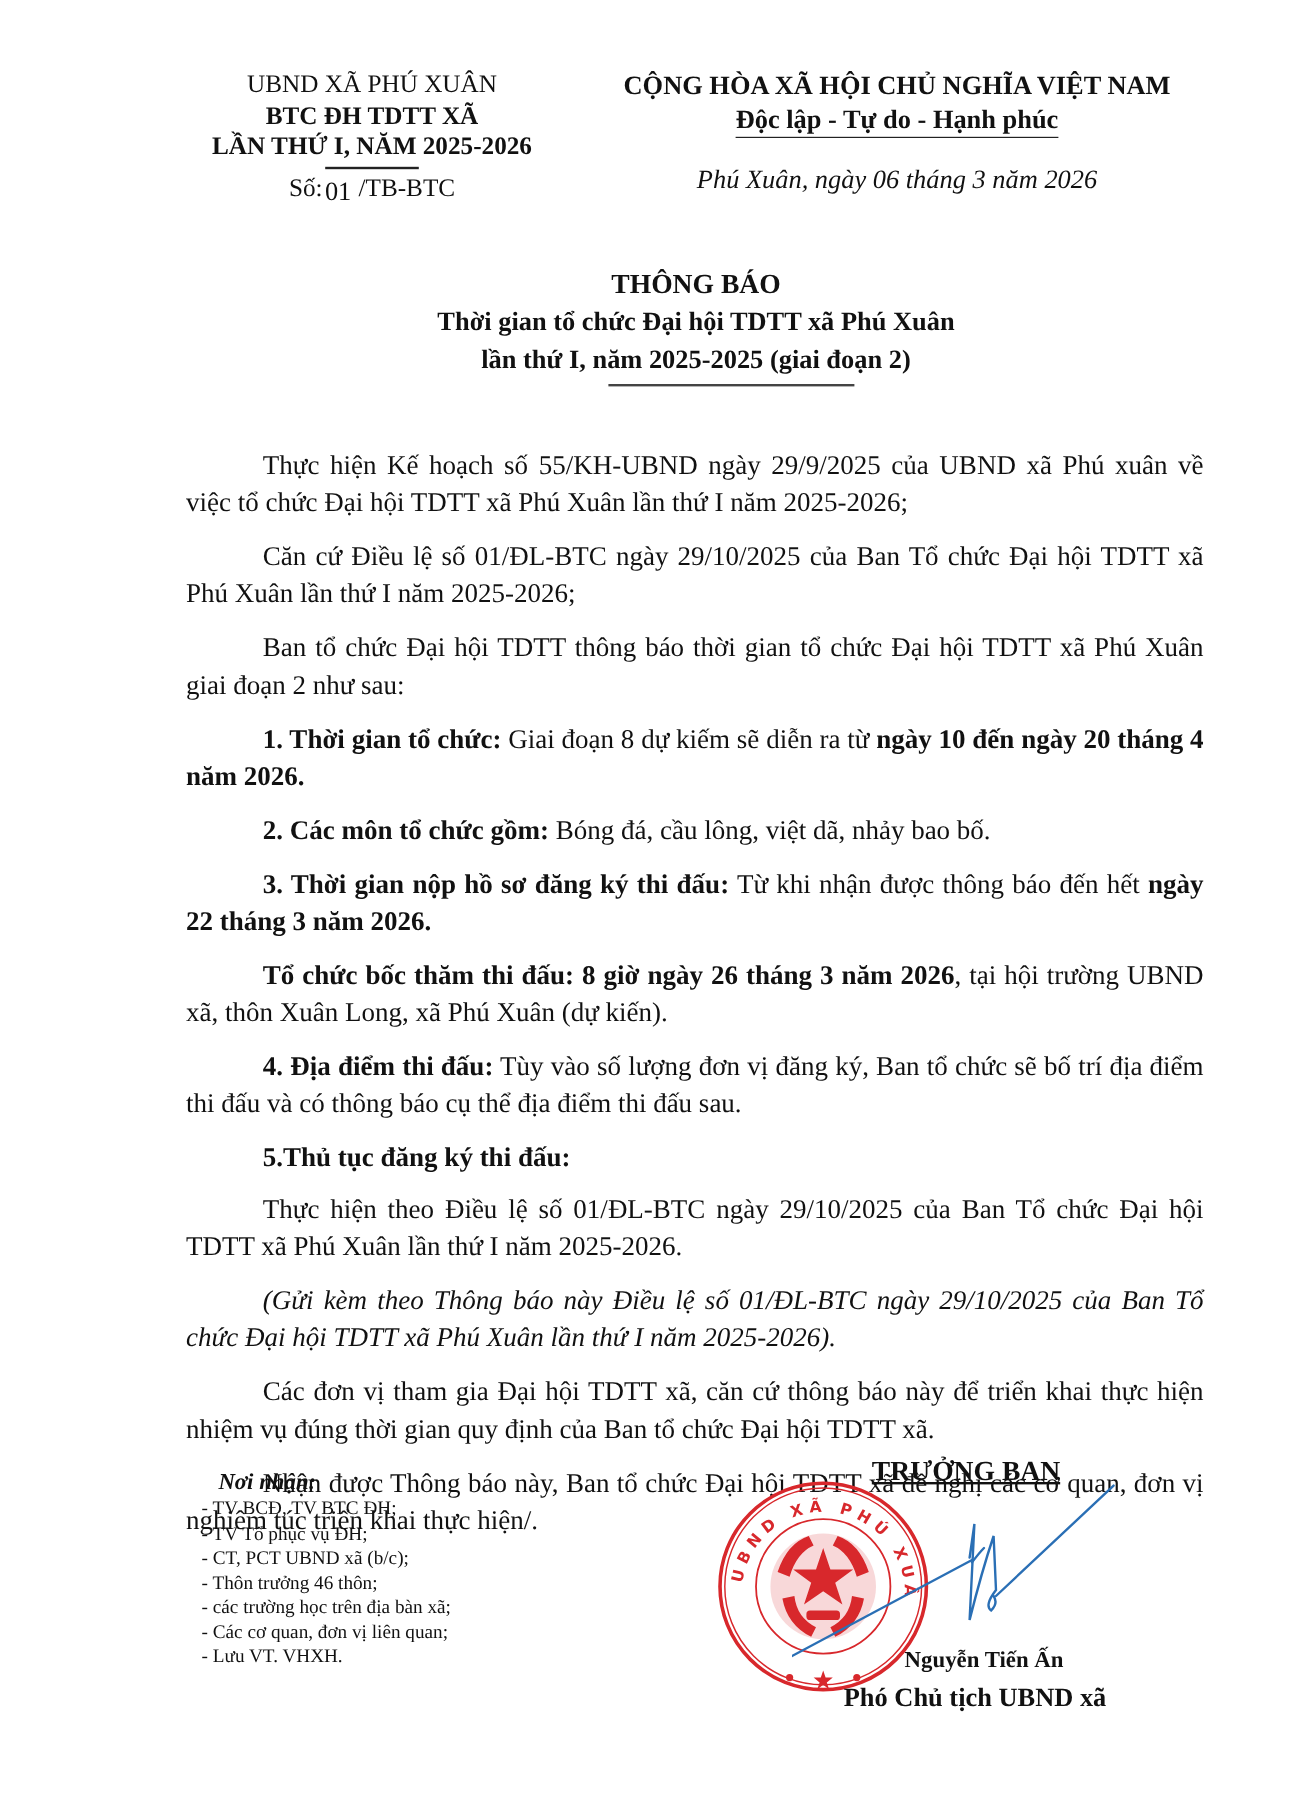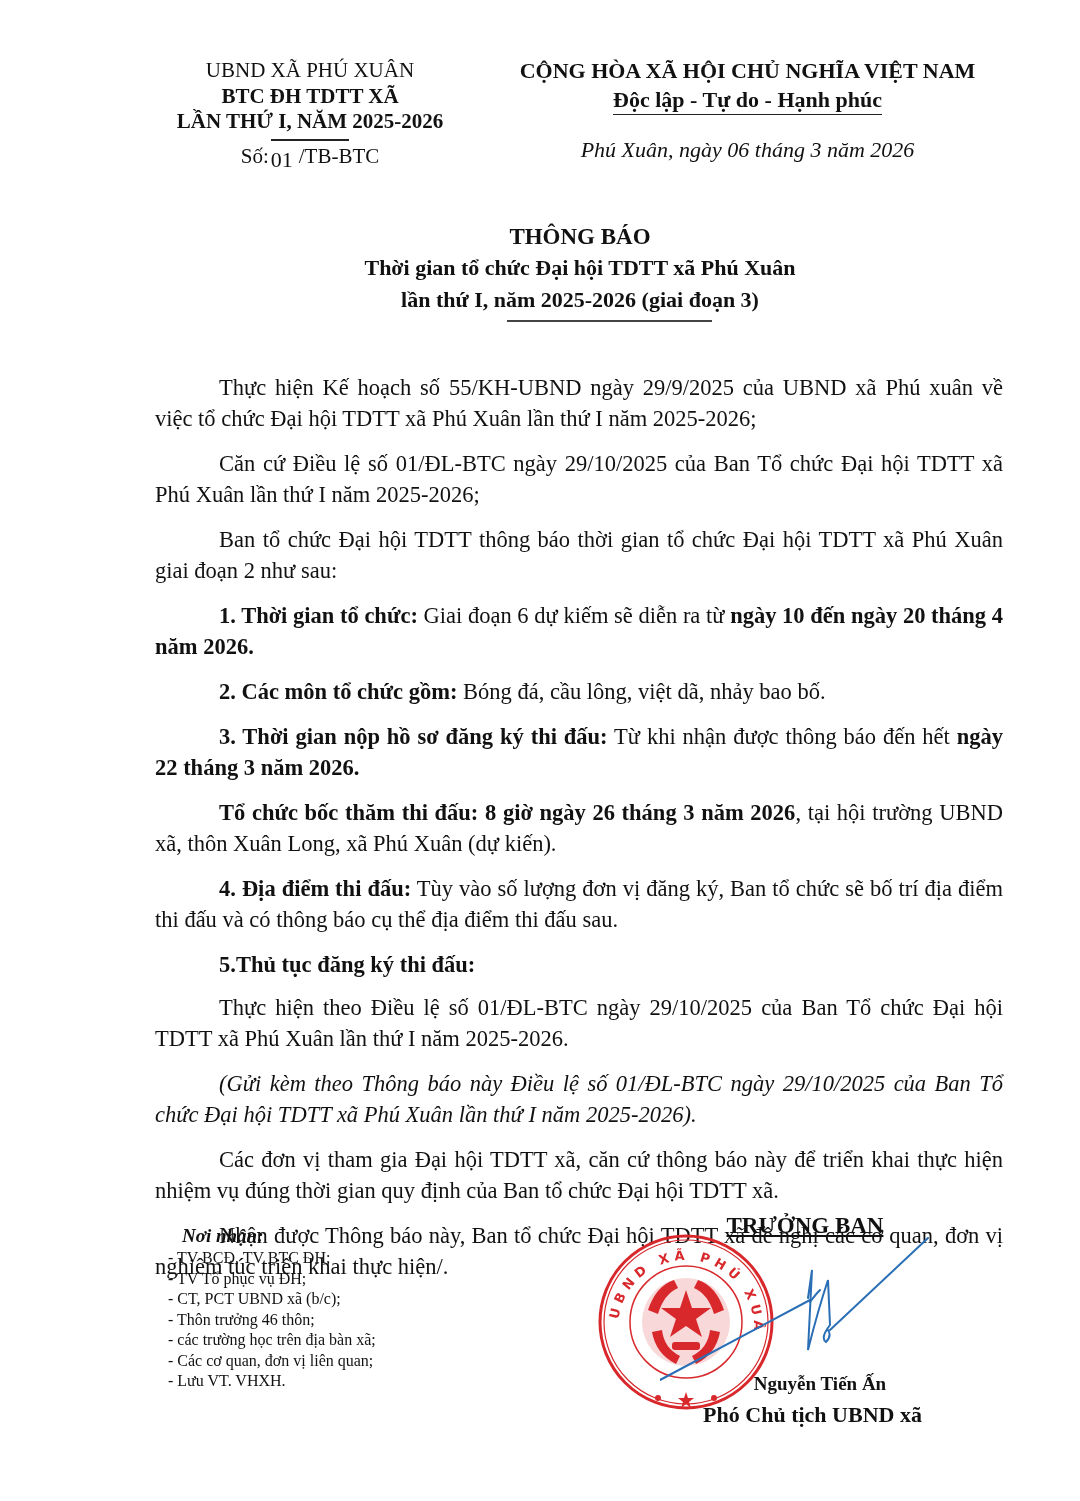--- a/index.html
+++ b/index.html
@@ -64,29 +64,29 @@
 
 <div id="hdr-right" class="abs center">
   <div class="r1">CỘNG HÒA XÃ HỘI CHỦ NGHĨA VIỆT NAM</div>
   <div><span class="r2">Độc lập - Tự do - Hạnh phúc</span></div>
   <div class="date">Phú Xuân, ngày 06 tháng 3 năm 2026</div>
 </div>
 
 <div id="title" class="abs center">
   <div class="t1">THÔNG BÁO</div>
   <div class="t2">Thời gian tổ chức Đại hội TDTT xã Phú Xuân</div>
-  <div class="t3">lần thứ I, năm 2025-2026 (giai đoạn 3)</div>
+  <div class="t3">lần thứ I, năm 2025-2025 (giai đoạn 2)</div>
   <div class="trule"></div>
 </div>
 
 <div id="body" class="abs">
   <p>Thực hiện Kế hoạch số 55/KH-UBND ngày 29/9/2025 của UBND xã Phú xuân về việc tổ chức Đại hội TDTT xã Phú Xuân lần thứ I năm 2025-2026;</p>
   <p>Căn cứ Điều lệ số 01/ĐL-BTC ngày 29/10/2025 của Ban Tổ chức Đại hội TDTT xã Phú Xuân lần thứ I năm 2025-2026;</p>
   <p>Ban tổ chức Đại hội TDTT thông báo thời gian tổ chức Đại hội TDTT xã Phú Xuân giai đoạn 2 như sau:</p>
-  <p><b>1. Thời gian tổ chức:</b><span> Giai đoạn 6 dự kiếm sẽ diễn ra từ </span><b>ngày 10 đến ngày 20 tháng 4 năm 2026.</b></p>
+  <p><b>1. Thời gian tổ chức:</b><span> Giai đoạn 8 dự kiếm sẽ diễn ra từ </span><b>ngày 10 đến ngày 20 tháng 4 năm 2026.</b></p>
   <p><b>2. Các môn tổ chức gồm:</b><span> Bóng đá, cầu lông, việt dã, nhảy bao bố.</span></p>
   <p><b>3. Thời gian nộp hồ sơ đăng ký thi đấu:</b><span> Từ khi nhận được thông báo đến hết </span><b>ngày 22 tháng 3 năm 2026.</b></p>
   <p><b>Tổ chức bốc thăm thi đấu: 8 giờ ngày 26 tháng 3 năm 2026</b><span>, tại hội trường UBND xã, thôn Xuân Long, xã Phú Xuân (dự kiến).</span></p>
   <p><b>4. Địa điểm thi đấu:</b><span> Tùy vào số lượng đơn vị đăng ký, Ban tổ chức sẽ bố trí địa điểm thi đấu và có thông báo cụ thể địa điểm thi đấu sau.</span></p>
   <p class="h"><b>5.Thủ tục đăng ký thi đấu:</b></p>
   <p>Thực hiện theo Điều lệ số 01/ĐL-BTC ngày 29/10/2025 của Ban Tổ chức Đại hội TDTT xã Phú Xuân lần thứ I năm 2025-2026.</p>
   <p class="ital">(Gửi kèm theo Thông báo này Điều lệ số 01/ĐL-BTC ngày 29/10/2025 của Ban Tổ chức Đại hội TDTT xã Phú Xuân lần thứ I năm 2025-2026).</p>
   <p>Các đơn vị tham gia Đại hội TDTT xã, căn cứ thông báo này để triển khai thực hiện nhiệm vụ đúng thời gian quy định của Ban tổ chức Đại hội TDTT xã.</p>
   <p>Nhận được Thông báo này, Ban tổ chức  Đại hội TDTT xã đề nghị các cơ quan, đơn vị nghiêm túc triển khai thực hiện/.</p>
 </div>

